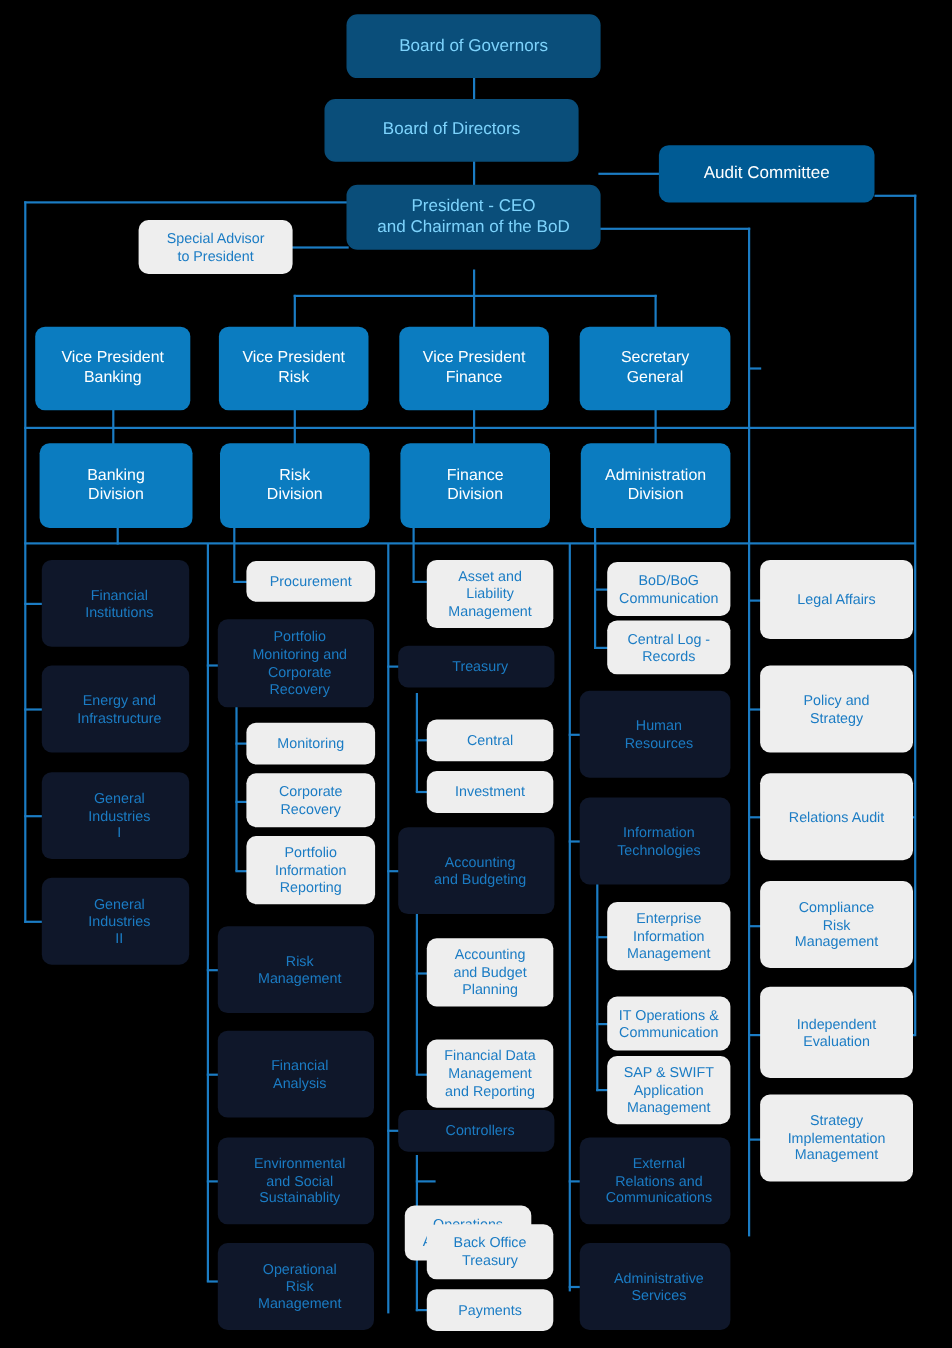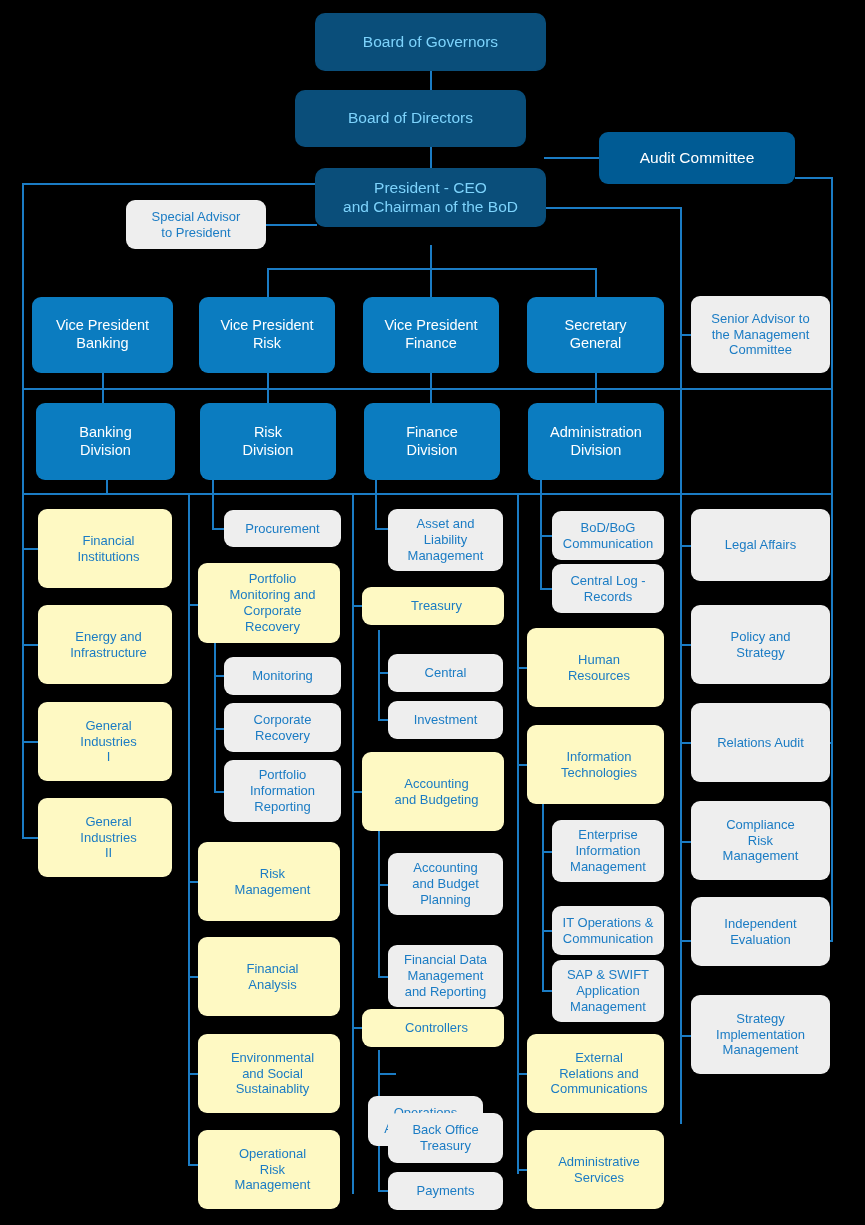--- a/index.html
+++ b/index.html
@@ -50,21 +50,21 @@
     color: #ffffff;
     font-size: 14.5px;
     text-align: center;
   }
   .t-div {                  
     background: #0b7cc0;
     color: #ffffff;
     font-size: 14.5px;
   }
   .t-unit {                 
-    background: #fef9c3;
+    background: #0f172a;
     color: #1b7cc4;
     font-size: 13px;
     padding-left: 12px;
   }
   .t-sub {                  
     background: #eeeeee;
     color: #1b7cc4;
     font-size: 13px;
   }
 </style>
@@ -177,23 +177,20 @@
   <div class="node t-board" style="left:296px; top:91px; width:229px; height:55px;">Board of Directors</div>
 
   <div class="node t-board" style="left:316px; top:169px; width:229px; height:57px;">President - CEO
 and Chairman of the BoD</div>
 
   <div class="node t-committee" style="left:599px; top:132px; width:196px; height:52px;">Audit Committee</div>
 
   <div class="node t-sub" style="left:126px; top:200px; width:140px; height:49px;">Special Advisor
 to President</div>
 
-  <div class="node t-sub" style="left:691px; top:296px; width:139px; height:77px;">Senior Advisor to
-the Management
-Committee</div>
 
   <div class="node t-vp" style="left:32px; top:297px; width:141px; height:76px;">Vice President
 Banking</div>
   <div class="node t-vp" style="left:199px; top:297px; width:136px; height:76px;">Vice President
 Risk</div>
   <div class="node t-vp" style="left:363px; top:297px; width:136px; height:76px;">Vice President
 Finance</div>
   <div class="node t-vp" style="left:527px; top:297px; width:137px; height:76px;">Secretary
 General</div>
 
@@ -282,19 +279,19 @@
   <div class="node t-unit" style="left:527px; top:1130px; width:137px; height:79px;">Administrative
 Services</div>
 
   <div class="node t-sub" style="left:691px; top:509px; width:139px; height:72px;">Legal Affairs</div>
   <div class="node t-sub" style="left:691px; top:605px; width:139px; height:79px;">Policy and
 Strategy</div>
   <div class="node t-sub" style="left:691px; top:703px; width:139px; height:79px;">Relations Audit</div>
   <div class="node t-sub" style="left:691px; top:801px; width:139px; height:79px;">Compliance
 Risk
 Management</div>
-  <div class="node t-sub" style="left:691px; top:897px; width:139px; height:69px;border-radius:10px;">Independent
+  <div class="node t-sub" style="left:691px; top:897px; width:139px; height:83px;">Independent
 Evaluation</div>
   <div class="node t-sub" style="left:691px; top:995px; width:139px; height:79px;">Strategy
 Implementation
 Management</div>
 
 </div>
 
 </body></html>

